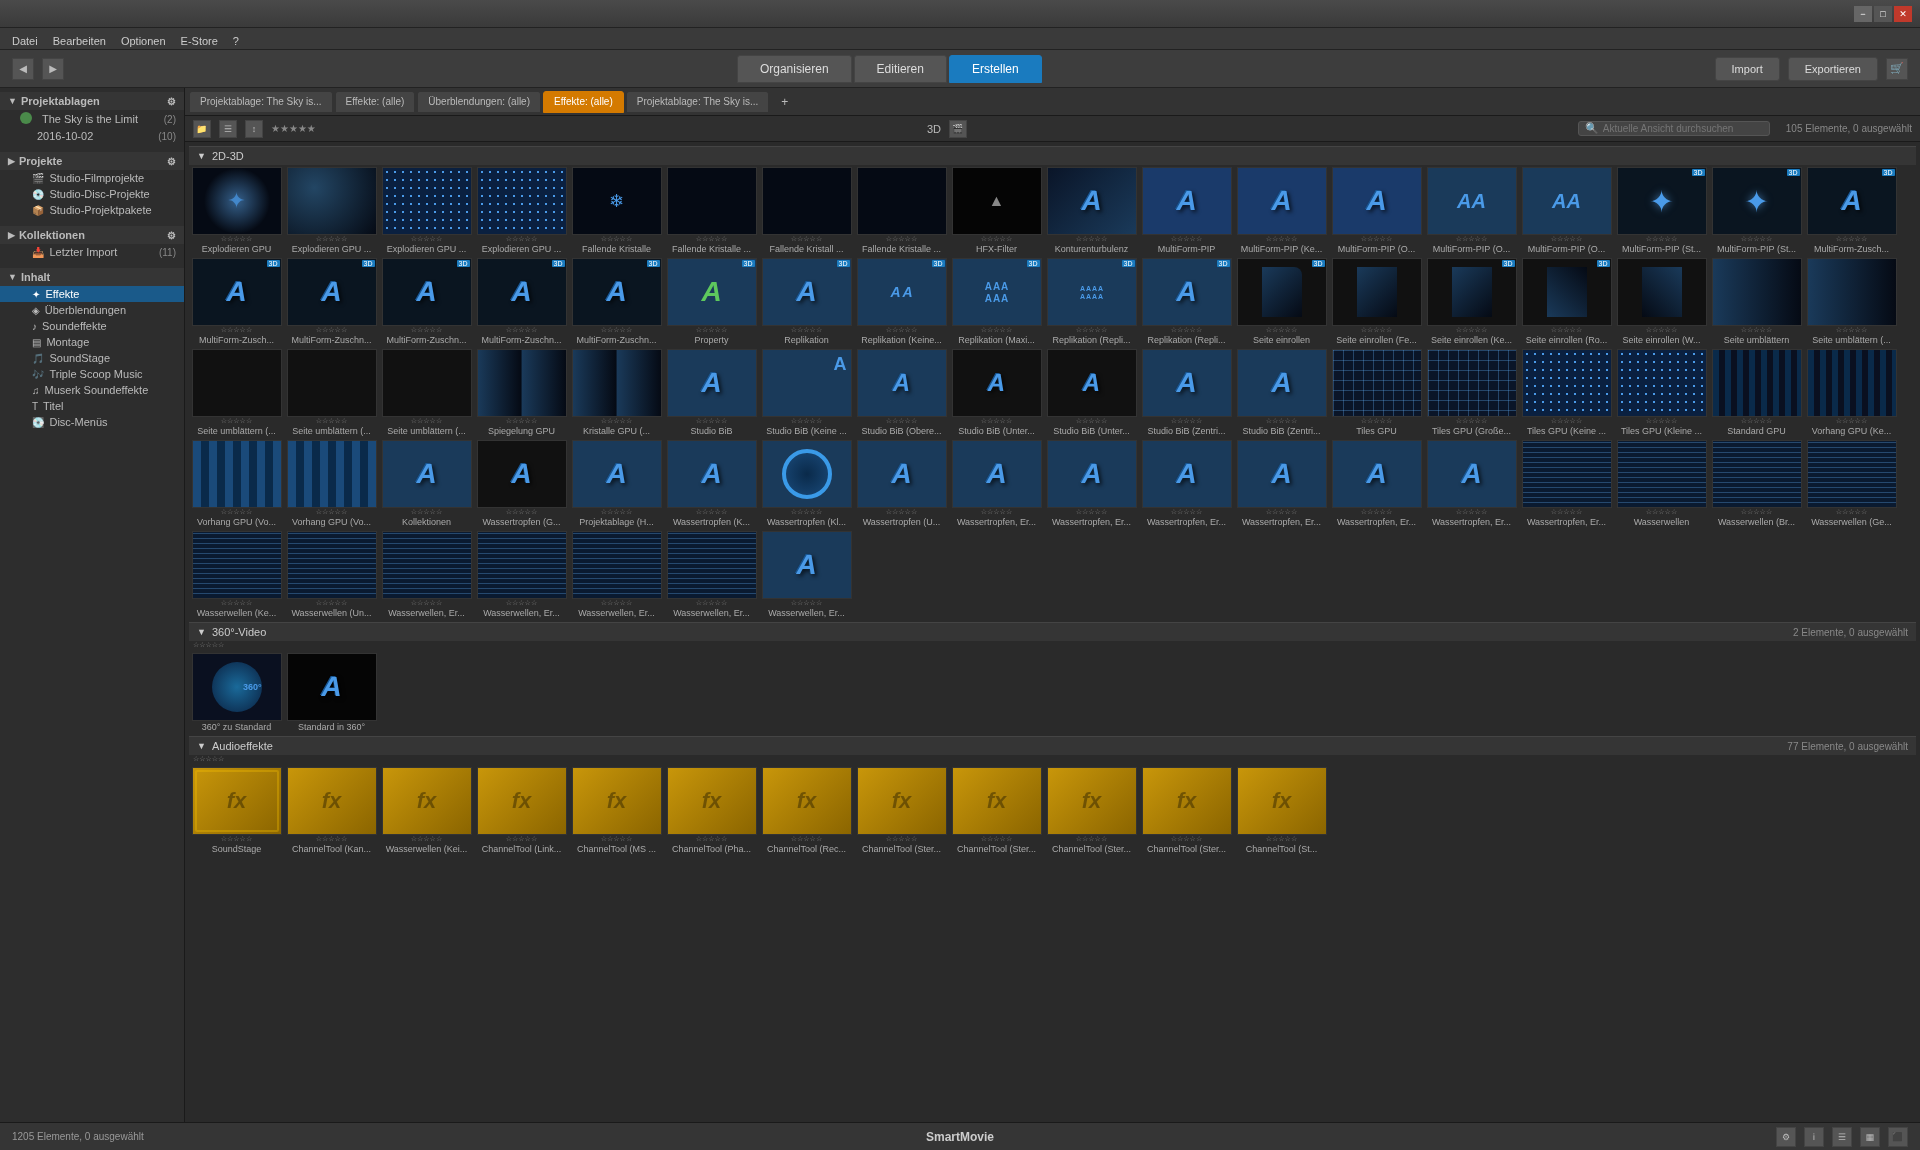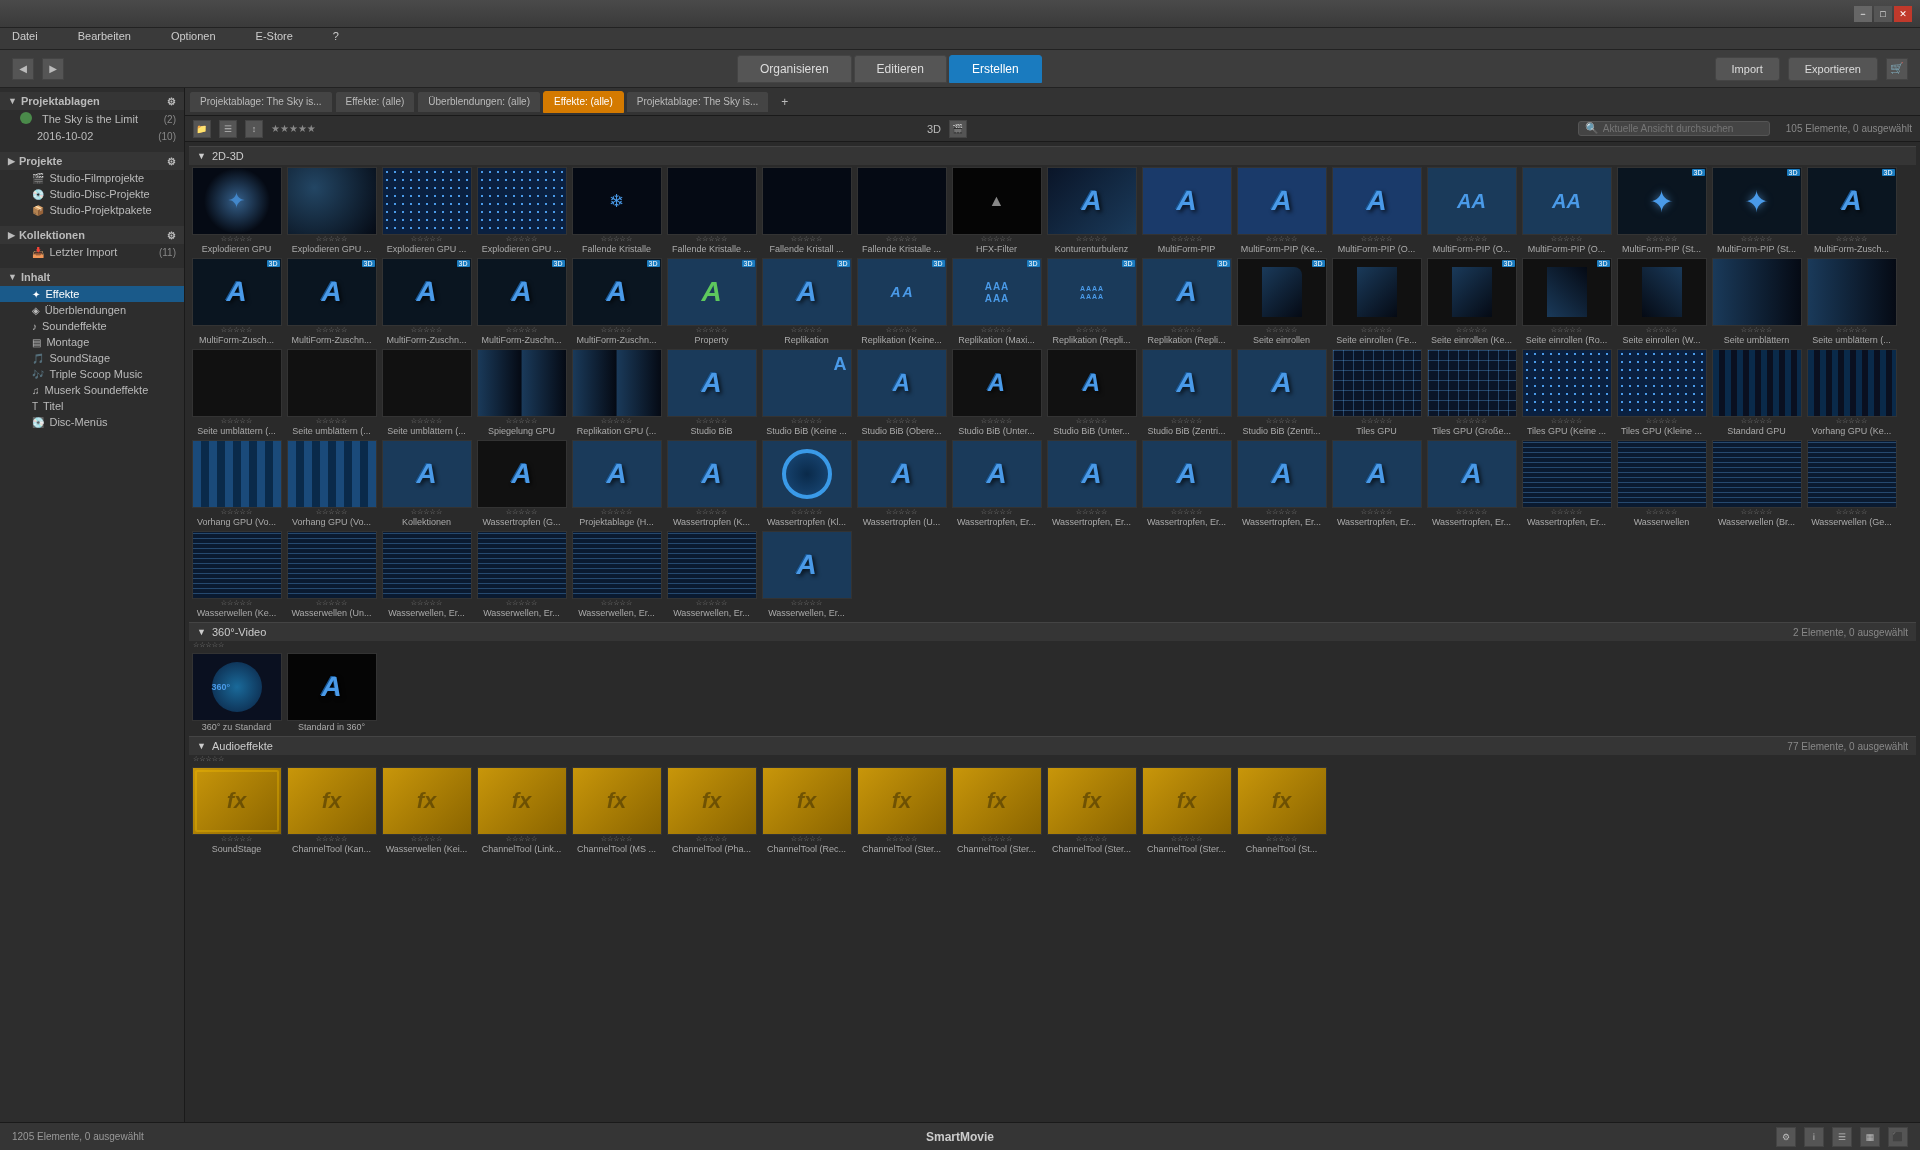--- a/index.html
+++ b/index.html
@@ -44,23 +44,23 @@
     }
     .win-btn.minimize { background: #666; }
     .win-btn.maximize { background: #555; }
     .win-btn.close { background: #c0392b; }
 
     
     #menu-bar {
       height: 22px;
       background: #3a3a3a;
       display: flex;
-      align-items: flex-start;
+      align-items: flex-end;
       padding: 0 8px;
-      gap: 32px;
+      gap: 7px;
       border-bottom: 1px solid #222;
     }
     .menu-item {
       font-size: 11px;
       color: #ccc;
       cursor: pointer;
       padding: 2px 4px;
     }
 
     
@@ -971,21 +971,21 @@
               <div style="background:linear-gradient(to right,#1a3a5a 0%,#050a14 49%,#1a3a5a 50%,#050a14 100%);width:100%;height:100%;"></div>
             </div>
             <div class="thumb-stars">☆☆☆☆☆</div>
             <div class="thumb-label">Spiegelung GPU</div>
           </div>
           <div class="grid-item">
             <div class="thumb-wrap bg-dark" style="display:flex;align-items:center;justify-content:center;">
               <div style="background:linear-gradient(to right,#1a3a5a 0%,#050a14 49%,#1a3a5a 50%,#050a14 100%);width:100%;height:100%;"></div>
             </div>
             <div class="thumb-stars">☆☆☆☆☆</div>
-            <div class="thumb-label">Replikation GPU (...</div>
+            <div class="thumb-label">Kristalle GPU (...</div>
           </div>
 
           <div class="grid-item">
             <div class="thumb-wrap bg-blue" style="display:flex;align-items:center;justify-content:center;">
               <span class="thumb-letter blue-outline">A</span>
             </div>
             <div class="thumb-stars">☆☆☆☆☆</div>
             <div class="thumb-label">Studio BiB</div>
           </div>
           <div class="grid-item">
@@ -1259,21 +1259,21 @@
       <div class="category-row">
         <div class="category-header">
           <span class="cat-arrow">▼</span>
           <span>360°-Video</span>
           <span class="cat-count">2 Elemente, 0 ausgewählt</span>
         </div>
         <div class="grid-container">
           <div class="thumb-stars" style="width:100%;padding-left:4px;margin-bottom:2px;font-size:7px;color:#888;">☆☆☆☆☆</div>
           <div class="grid-item">
             <div class="thumb-wrap" style="background:#0a1020;display:flex;align-items:center;justify-content:center;">
-              <div style="width:50px;height:50px;border-radius:50%;background:radial-gradient(circle,#1a6a9a,#0a2040);display:flex;align-items:center;justify-content:flex-start;">
+              <div style="width:50px;height:50px;border-radius:50%;background:radial-gradient(circle,#1a6a9a,#0a2040);display:flex;align-items:center;justify-content:flex-end;">
                 <span style="font-size:9px;color:#4a9ae8;font-weight:bold;">360°</span>
               </div>
             </div>
             <div class="thumb-label">360° zu Standard</div>
           </div>
           <div class="grid-item">
             <div class="thumb-wrap bg-black" style="display:flex;align-items:center;justify-content:center;">
               <span class="thumb-letter blue-outline">A</span>
             </div>
             <div class="thumb-label">Standard in 360°</div>

